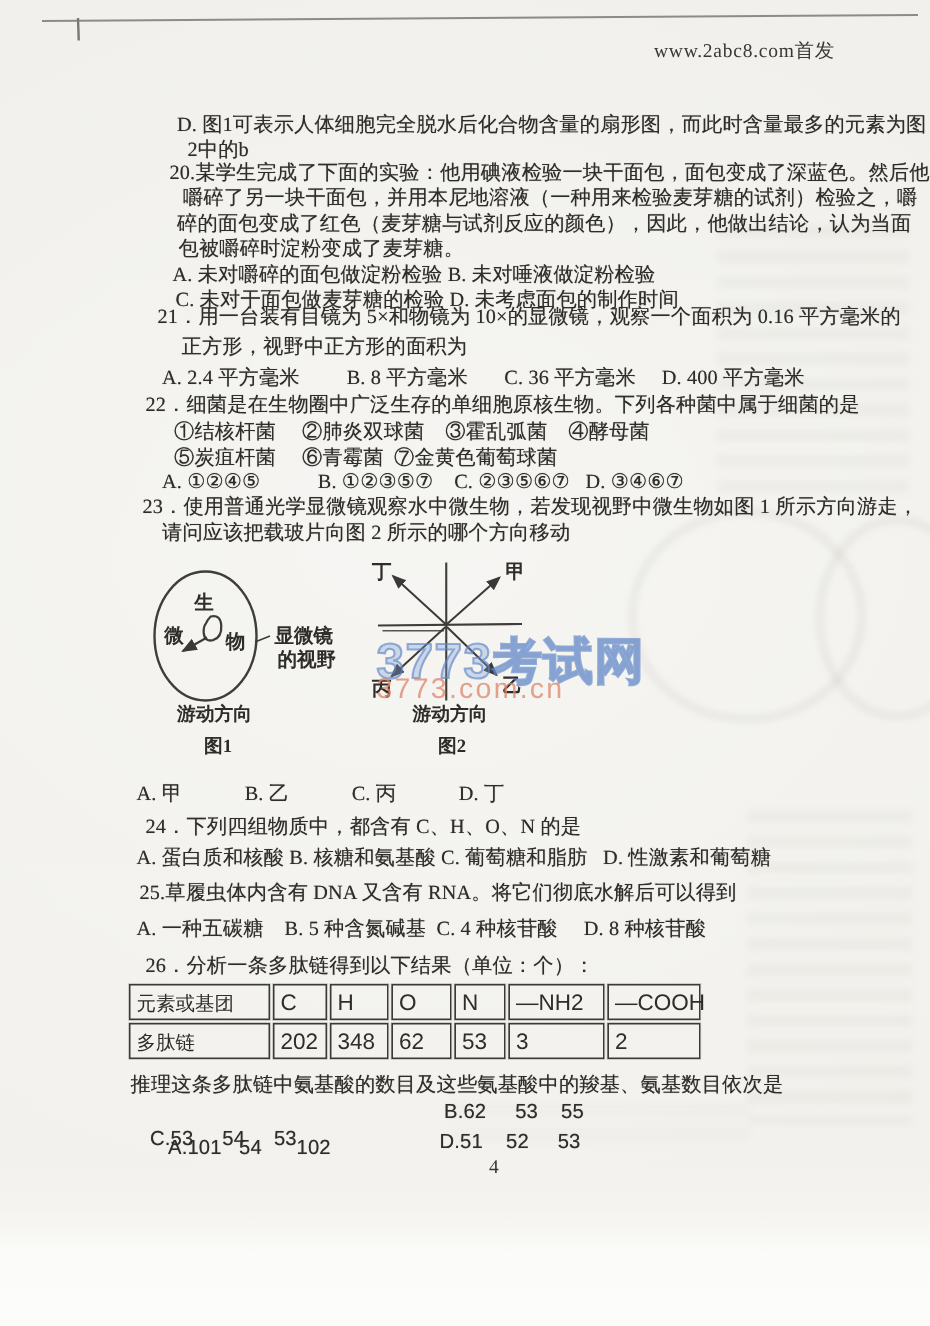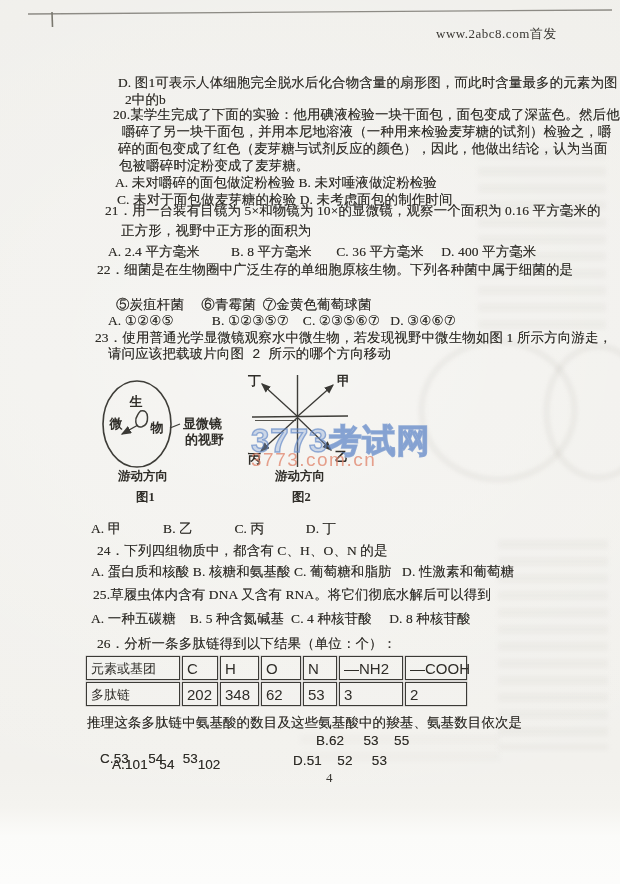--- a/index.html
+++ b/index.html
@@ -60,33 +60,34 @@
   <div class="ln" style="left:97px;top:106px;margin-left:16px;">20.某学生完成了下面的实验：他用碘液检验一块干面包，面包变成了深蓝色。然后他</div>
   <div class="ln" style="left:118px;top:140px;">碎的面包变成了红色（麦芽糖与试剂反应的颜色），因此，他做出结论，认为当面</div>
   <div class="ln" style="left:122px;top:123px;">嚼碎了另一块干面包，并用本尼地溶液（一种用来检验麦芽糖的试剂）检验之，嚼</div>
   <div class="ln" style="left:119px;top:157px;">包被嚼碎时淀粉变成了麦芽糖。</div>
   <div class="ln" style="left:115px;top:174px;">A. 未对嚼碎的面包做淀粉检验 B. 未对唾液做淀粉检验</div>
   <div class="ln" style="left:117px;top:191px;">C. 未对干面包做麦芽糖的检验 D. 未考虑面包的制作时间</div>
   <div class="ln" style="left:95px;top:202px;margin-left:10px;">21．用一台装有目镜为 5×和物镜为 10×的显微镜，观察一个面积为 0.16 平方毫米的</div>
   <div class="ln" style="left:121px;top:222px;">正方形，视野中正方形的面积为</div>
   <div class="ln" style="left:108px;top:243px;">A. 2.4 平方毫米         B. 8 平方毫米       C. 36 平方毫米     D. 400 平方毫米</div>
   <div class="ln" style="left:97px;top:261px;">22．细菌是在生物圈中广泛生存的单细胞原核生物。下列各种菌中属于细菌的是</div>
+  <div class="ln" style="left:116px;top:279px;">①结核杆菌     ②肺炎双球菌    ③霍乱弧菌    ④酵母菌</div>
   <div class="ln" style="left:108px;top:312px;">A. ①②④⑤           B. ①②③⑤⑦    C. ②③⑤⑥⑦   D. ③④⑥⑦</div>
   <div class="ln" style="left:116px;top:296px;">⑤炭疽杆菌     ⑥青霉菌  ⑦金黄色葡萄球菌</div>
   <div class="ln" style="left:95px;top:329px;">23．使用普通光学显微镜观察水中微生物，若发现视野中微生物如图 1 所示方向游走，</div>
-  <div class="ln" style="left:108px;top:346px;font-family:Liberation Mono, monospace;">请问应该把载玻片向图 2 所示的哪个方向移动</div>
+  <div class="ln" style="left:108px;top:346px;">请问应该把载玻片向图 2 所示的哪个方向移动</div>
   <div class="ln" style="left:91px;top:520px;">A. 甲            B. 乙            C. 丙            D. 丁</div>
   <div class="ln" style="left:97px;top:542px;">24．下列四组物质中，都含有 C、H、O、N 的是</div>
   <div class="ln" style="left:91px;top:563px;">A. 蛋白质和核酸 B. 核糖和氨基酸 C. 葡萄糖和脂肪   D. 性激素和葡萄糖</div>
   <div class="ln" style="left:93px;top:586px;">25.草履虫体内含有 DNA 又含有 RNA。将它们彻底水解后可以得到</div>
   <div class="ln" style="left:91px;top:610px;">A. 一种五碳糖    B. 5 种含氮碱基  C. 4 种核苷酸     D. 8 种核苷酸</div>
   <div class="ln" style="left:97px;top:635px;">26．分析一条多肽链得到以下结果（单位：个）：</div>
   <div class="ln" style="left:87px;top:714px;">推理这条多肽链中氨基酸的数目及这些氨基酸中的羧基、氨基数目依次是</div>
   <div class="ln sans" style="left:100px;top:756px;margin-left:12px;">A.101   54      102</div>
-  <div class="ln sans" style="left:316px;top:732px;text-align:right;">B.62     53    55</div>
+  <div class="ln sans" style="left:296px;top:732px;text-align:right;">B.62     53    55</div>
   <div class="ln sans" style="left:100px;top:750px;">C.53     54     53</div>
   <div class="ln sans" style="left:293px;top:752px;">D.51    52     53</div>
 
   <div class="ptable">
     <div class="cell">元素或基团</div>
     <div class="cell latin">C</div>
     <div class="cell latin">H</div>
     <div class="cell latin">O</div>
     <div class="cell latin">N</div>
     <div class="cell latin">—NH2</div>

